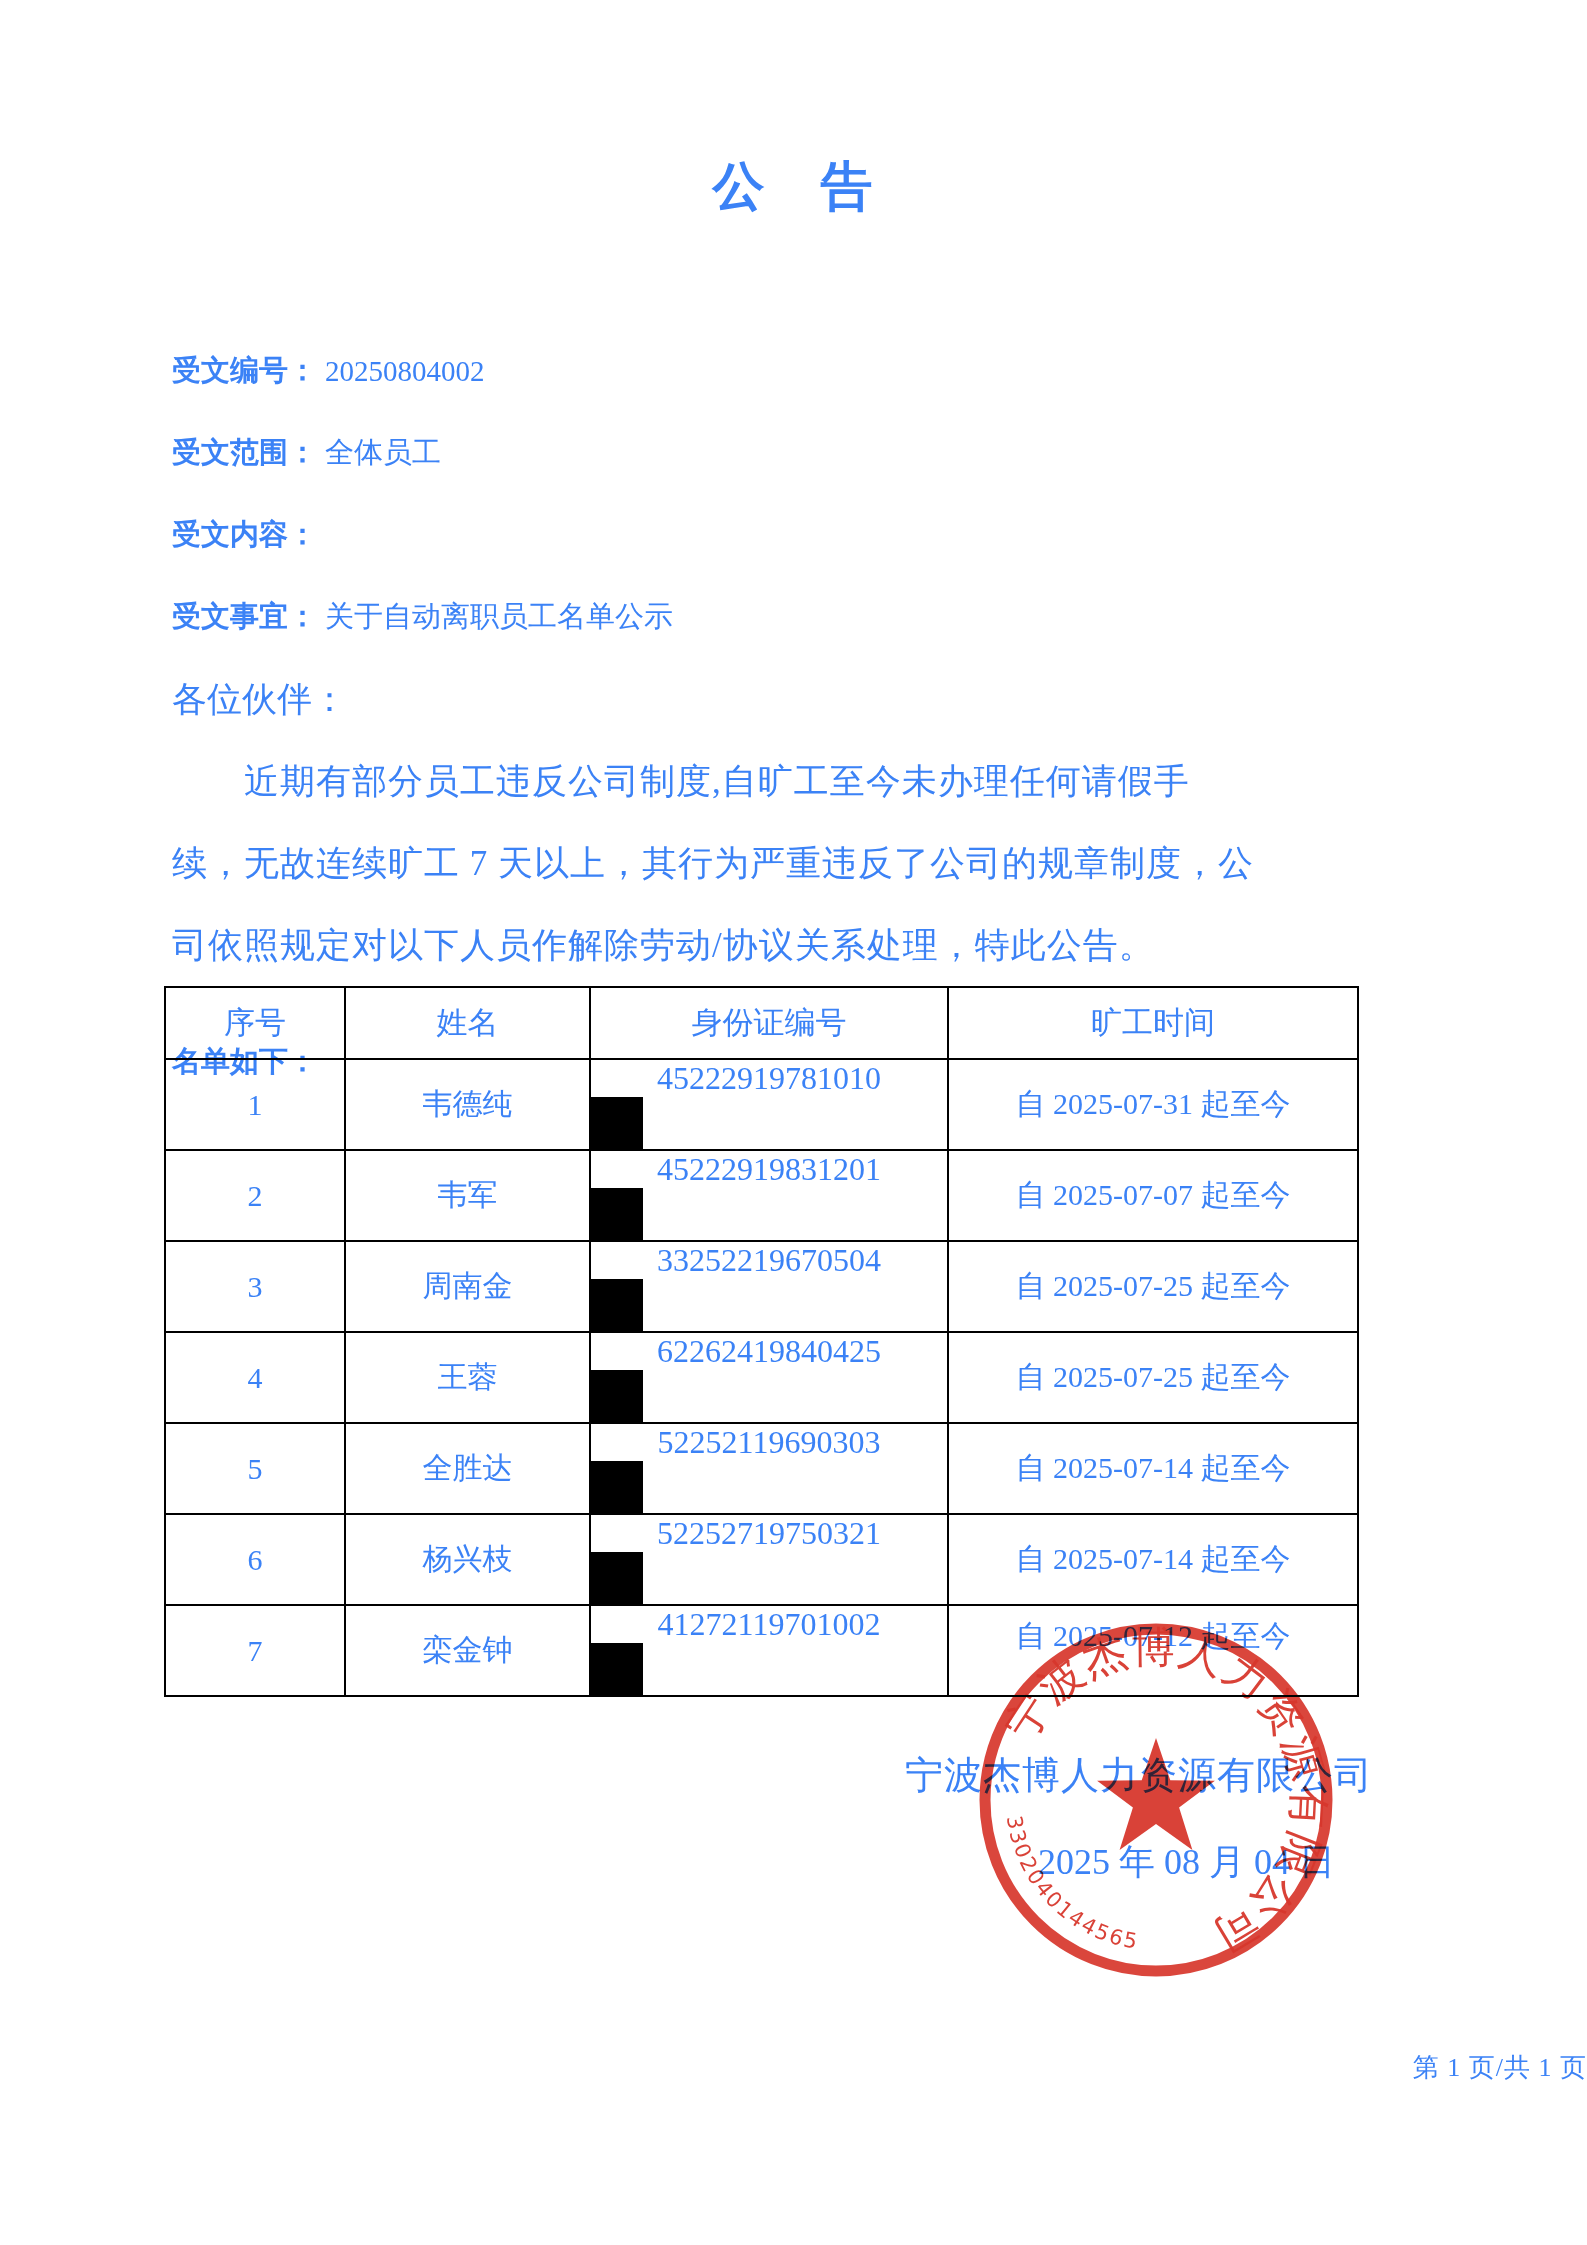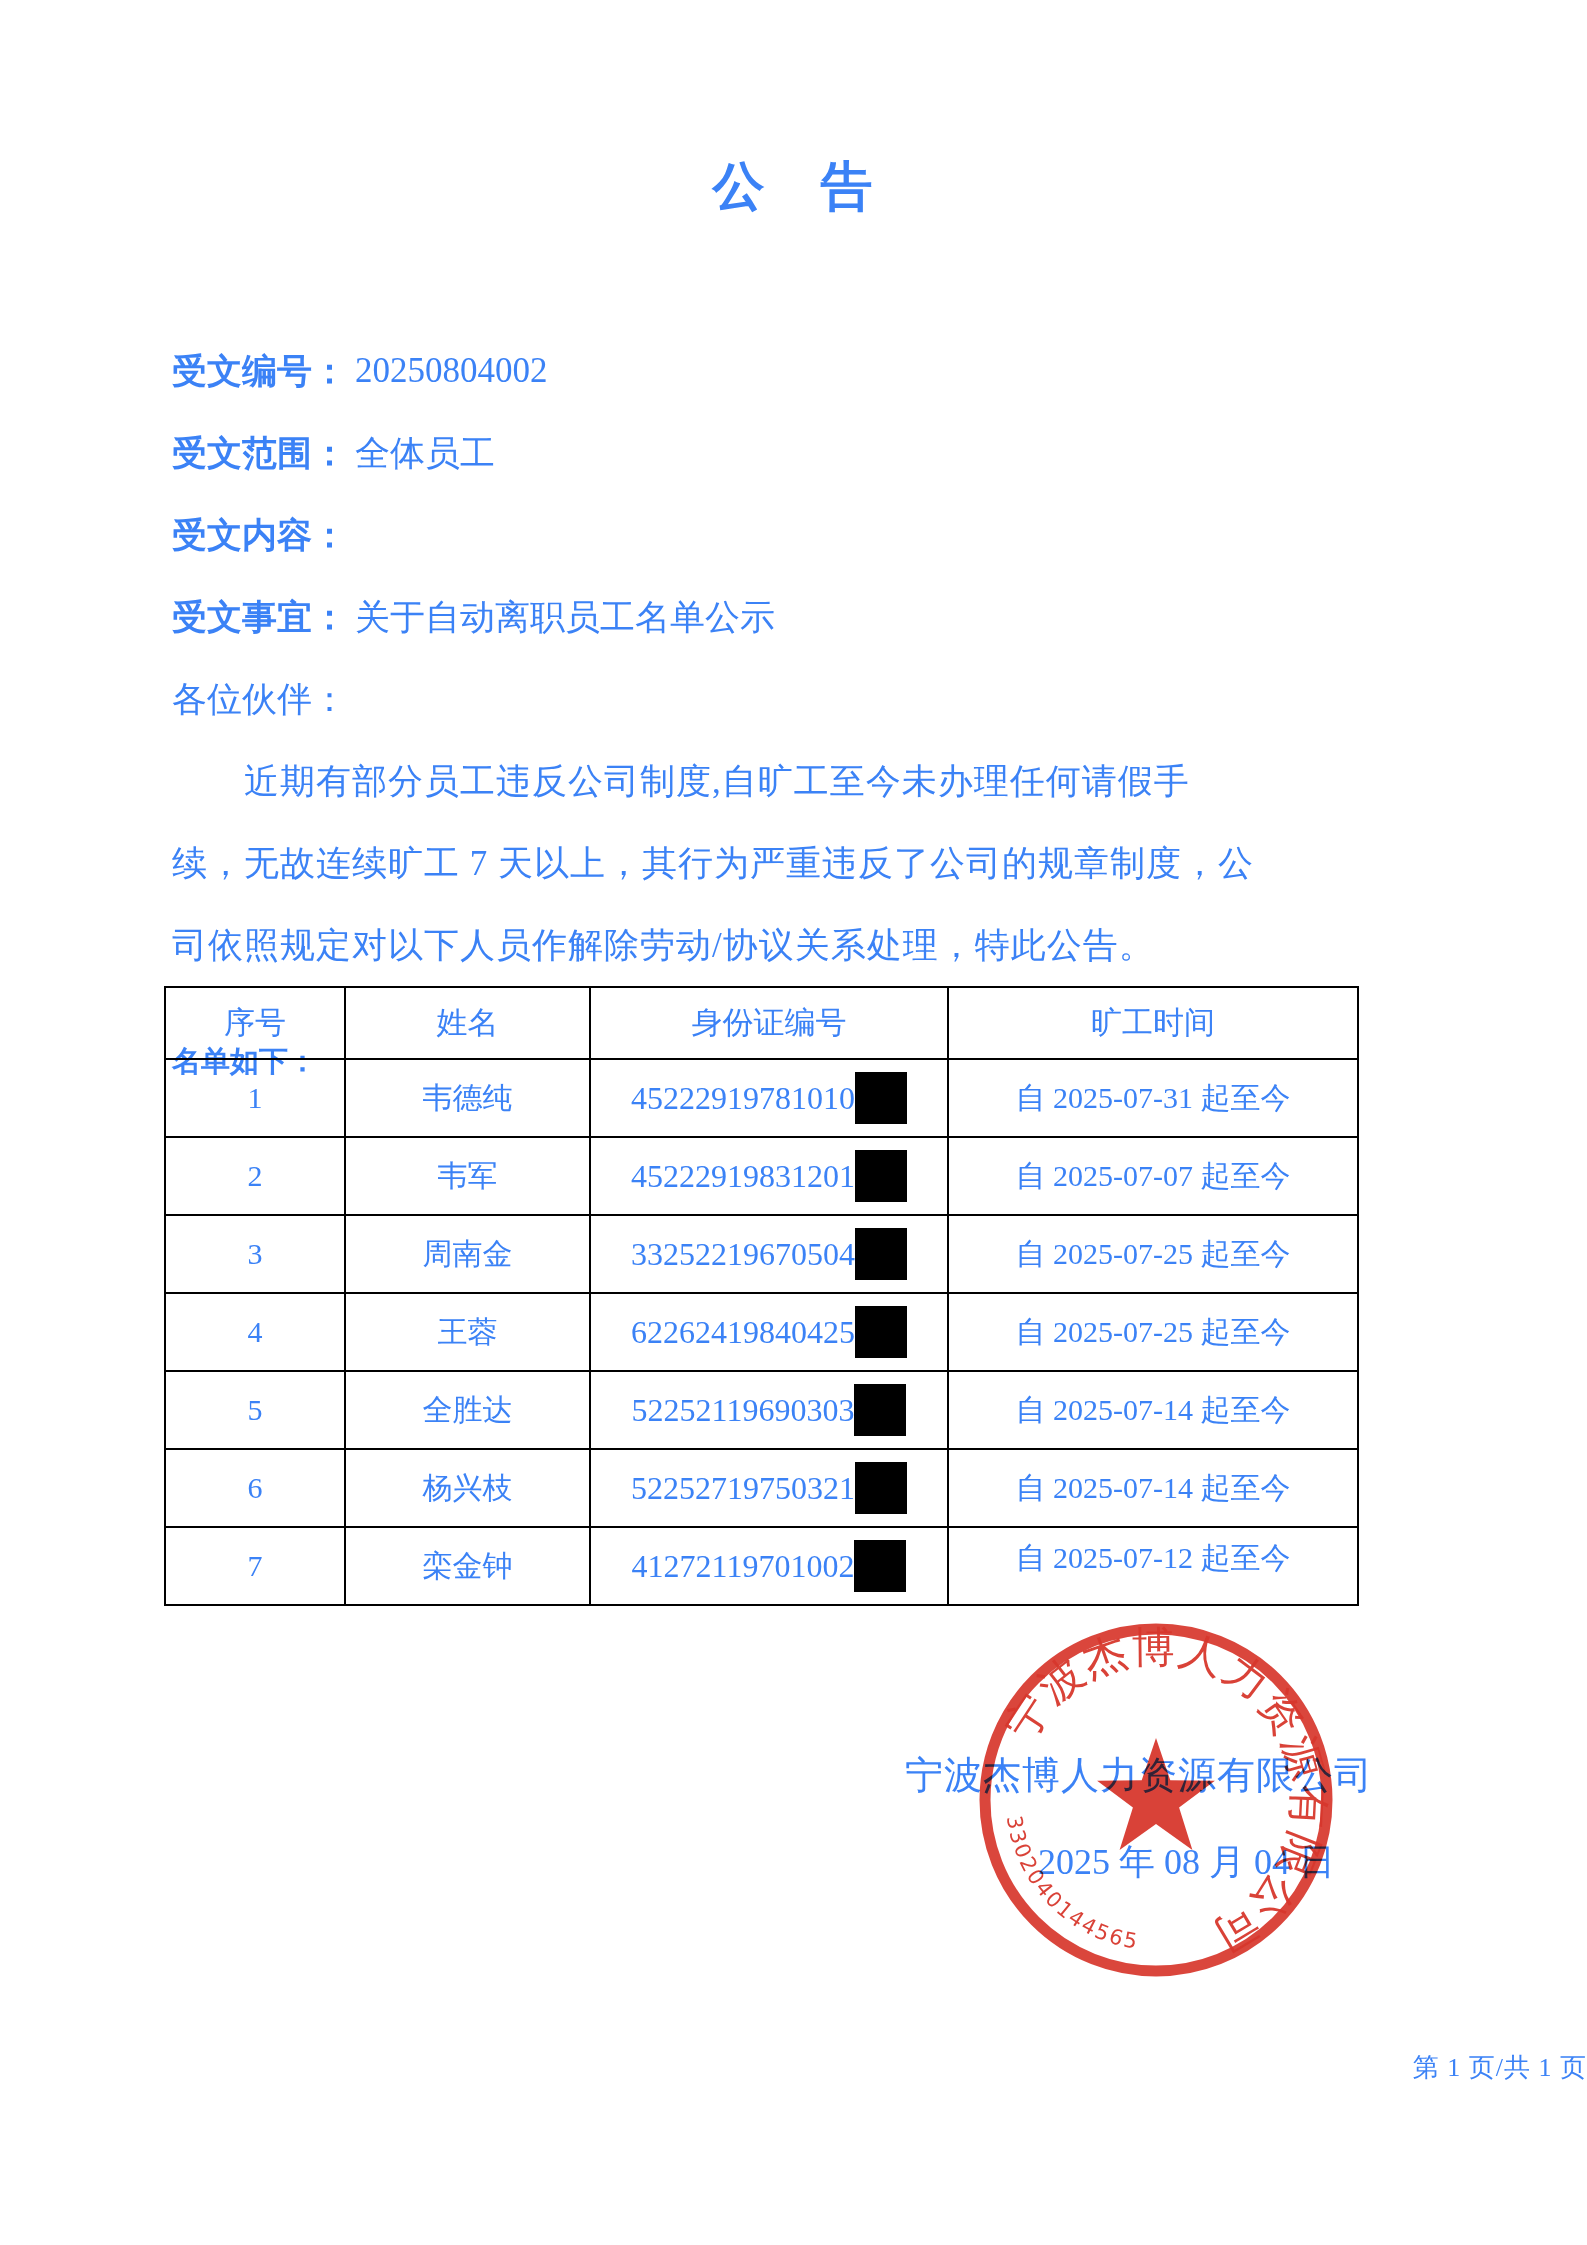--- a/index.html
+++ b/index.html
@@ -15,21 +15,21 @@
     position:absolute;top:152px;left:0;right:0;
     text-align:center;
     font-size:52px;font-weight:700;
     letter-spacing:2px;
   }
   .fields{
     position:absolute;left:172px;top:330px;width:1260px;
   }
   .field-line{
     height:82px;display:flex;align-items:center;
-    font-size:35px;
+    font-size:29px;
   }
   .field-label{font-weight:700;}
   .field-value{font-weight:400;margin-left:8px;}
   .salutation{font-size:35px;font-family:Liberation Mono, monospace;}
   .para-line{
     height:82px;display:flex;align-items:center;
     font-size:35px;letter-spacing:1px;
   }
   .para-line.indent{padding-left:72px;}
   .list-intro{
@@ -47,21 +47,21 @@
     text-align:center;vertical-align:middle;
     font-weight:400;
     padding:0;
   }
   table.roster th{height:70px;font-size:31px;}
   table.roster td{height:76px;font-size:30px;}
   col.c-no{width:180px;}
   col.c-name{width:245px;}
   col.c-id{width:358px;}
   col.c-period{width:410px;}
-  .id-wrap{display:flex;align-items:center;justify-content:center;}
+  .id-wrap{display:flex;justify-content:center;flex-direction:column;}
   .id-digits{font-size:32px;letter-spacing:0px;}
   .redact-box{
     display:inline-block;width:52px;height:52px;
     background:#000;flex:0 0 auto;
   }
   td.period-cell{font-size:29px;}
   tr:last-child td.period-cell{vertical-align:top;}
   tr:last-child td.period-cell .period-text{display:inline-block;margin-top:10px;}
   .sig-company{
     position:absolute;left:905px;top:1750px;

